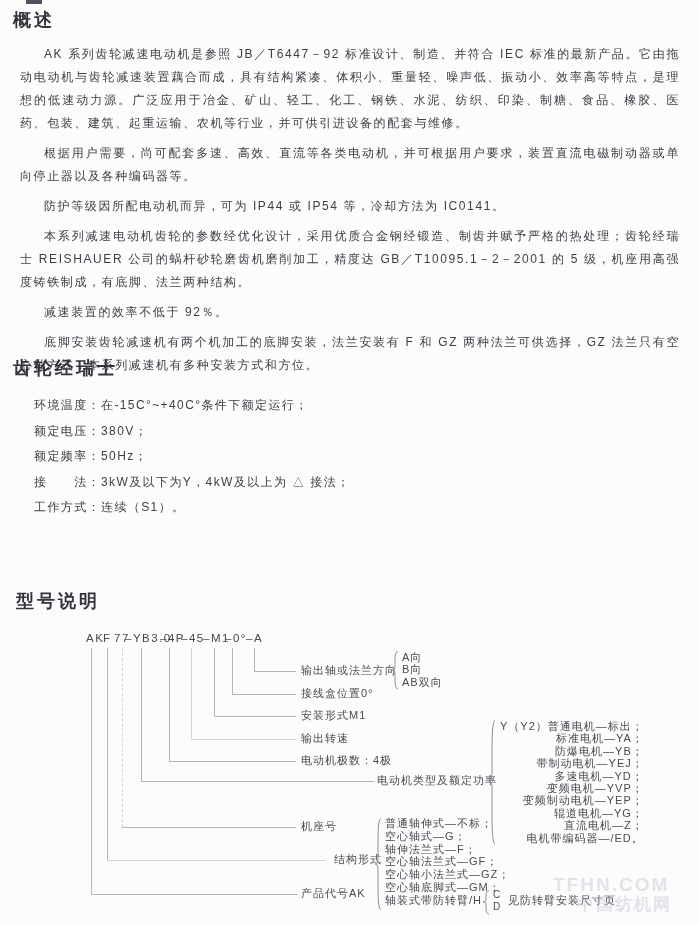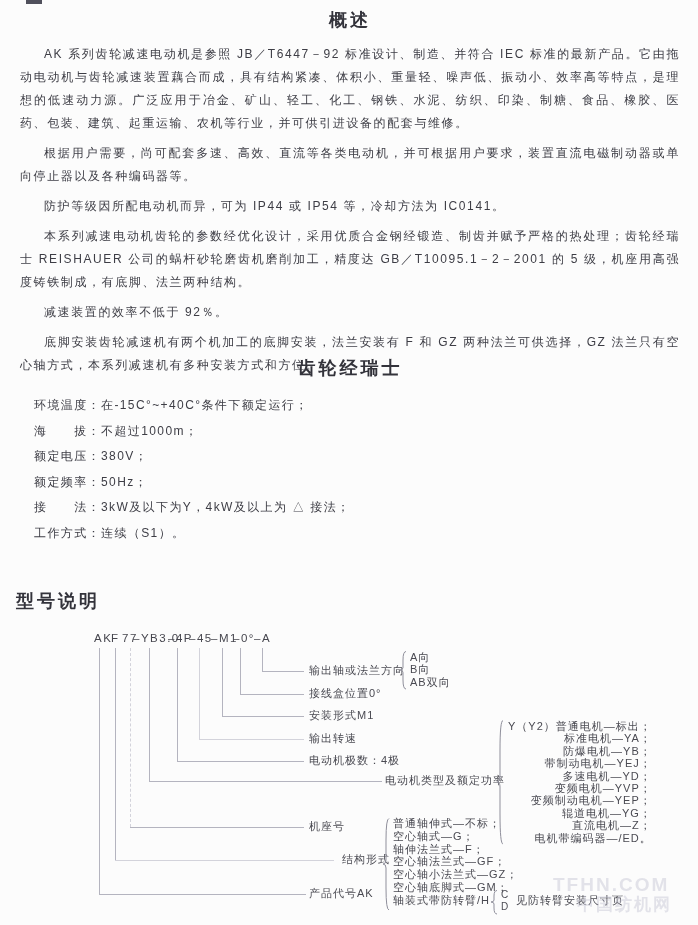--- a/index.html
+++ b/index.html
@@ -2,34 +2,34 @@
 <html><head>
 <meta charset="utf-8">
 <style>
   html,body{margin:0;padding:0;background:#e8e8e8;}
   .page{
     position:relative;width:698px;height:925px;background:#fcfcfc;
     font-family:"Liberation Sans",sans-serif;color:#3a3a42;overflow:hidden;
     margin:0 auto;
   }
   
-  .sec-heading{font-size:18px;font-weight:700;letter-spacing:3px;color:#33333b;text-align:center;}
+  .sec-heading{font-size:18px;font-weight:700;letter-spacing:3px;color:#33333b;}
   .overview{position:absolute;top:8px;left:13px;right:11px;}
   .overview .paras{margin-top:11px;}
   .overview p{
     margin:7px;font-size:12px;line-height:23px;letter-spacing:1.6px;
     text-align:justify;text-indent:2em;color:#3d3d45;
   }
   .conditions{position:absolute;top:356px;left:13px;right:11px;}
   .cond-items{margin:13px 0 0 21px;}
   .cond-item{font-size:12px;line-height:25.6px;letter-spacing:1.4px;color:#3d3d45;}
   .cond-label{display:inline-block;}
   
   .model-heading{position:absolute;top:589px;left:16px;font-family:Liberation Serif, serif;}
-  .diagram{position:absolute;top:0;left:12px;width:602px;height:925px;z-index:1;}
+  .diagram{position:absolute;top:0;left:4px;width:602px;height:925px;z-index:1;}
   .dg{position:absolute;font-size:11px;letter-spacing:1px;color:#4a4a52;white-space:nowrap;line-height:13px;}
   .code-seg{top:632px;font-size:11.5px;letter-spacing:1.5px;color:#46464e;}
   .vl{position:absolute;width:0;border-left:1px solid #b4b4bf;}
   .hl{position:absolute;height:0;border-top:1px solid #b4b4bf;}
   .faint{border-color:#d3d3db;}
   .dashed{border-left-style:dashed;}
   .opt-list div{line-height:12.4px;}
   .motor-list div{line-height:12.4px;text-align:right;}
   .struct-list div{line-height:12.8px;}
   .brace{position:absolute;}
@@ -60,21 +60,20 @@
       <p>本系列减速电动机齿轮的参数经优化设计，采用优质合金钢经锻造、制齿并赋予严格的热处理；齿轮经瑞士 REISHAUER 公司的蜗杆砂轮磨齿机磨削加工，精度达 GB／T10095.1－2－2001 的 5 级，机座用高强度铸铁制成，有底脚、法兰两种结构。</p>
       <p>减速装置的效率不低于 92％。</p>
       <p>底脚安装齿轮减速机有两个机加工的底脚安装，法兰安装有 F 和 GZ 两种法兰可供选择，GZ 法兰只有空心轴方式，本系列减速机有多种安装方式和方位。</p>
     </div>
   </div>
 
   <div class="conditions">
     <div class="sec-heading">齿轮经瑞士</div>
     <div class="cond-items">
       <div class="cond-item"><span class="cond-label">环境温度：</span><span>在-15C°~+40C°条件下额定运行；</span></div>
-      <div class="cond-item"><span class="cond-label">海　　拔：</span><span>不超过1000m；</span></div>
       <div class="cond-item"><span class="cond-label">额定电压：</span><span>380V；</span></div>
       <div class="cond-item"><span class="cond-label">额定频率：</span><span>50Hz；</span></div>
       <div class="cond-item"><span class="cond-label">接　　法：</span><span>3kW及以下为Y，4kW及以上为 △ 接法；</span></div>
       <div class="cond-item"><span class="cond-label">工作方式：</span><span>连续（S1）。</span></div>
     </div>
   </div>
 
   <div class="sec-heading model-heading">型号说明</div>
 
   <div class="diagram">

